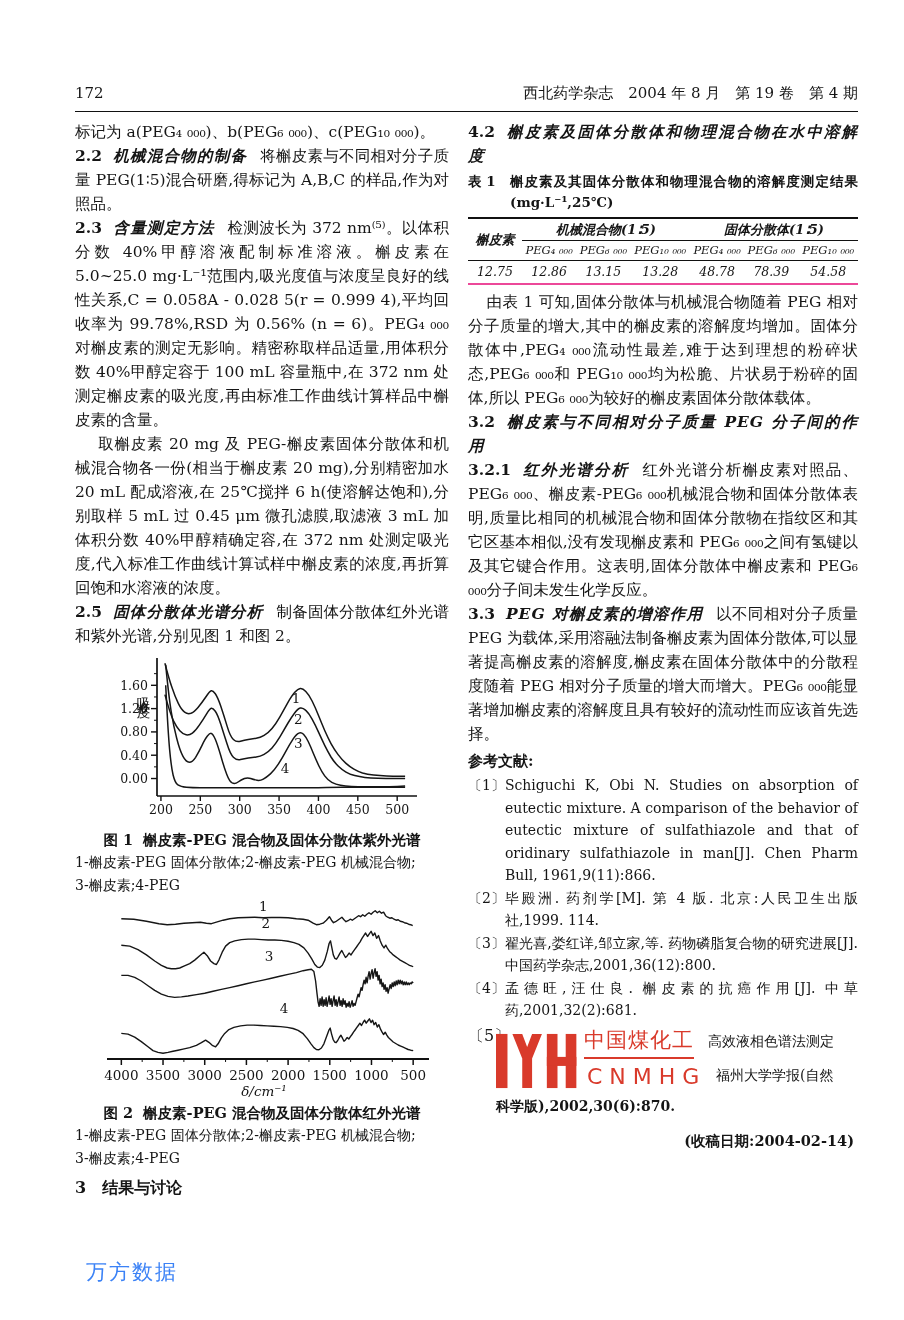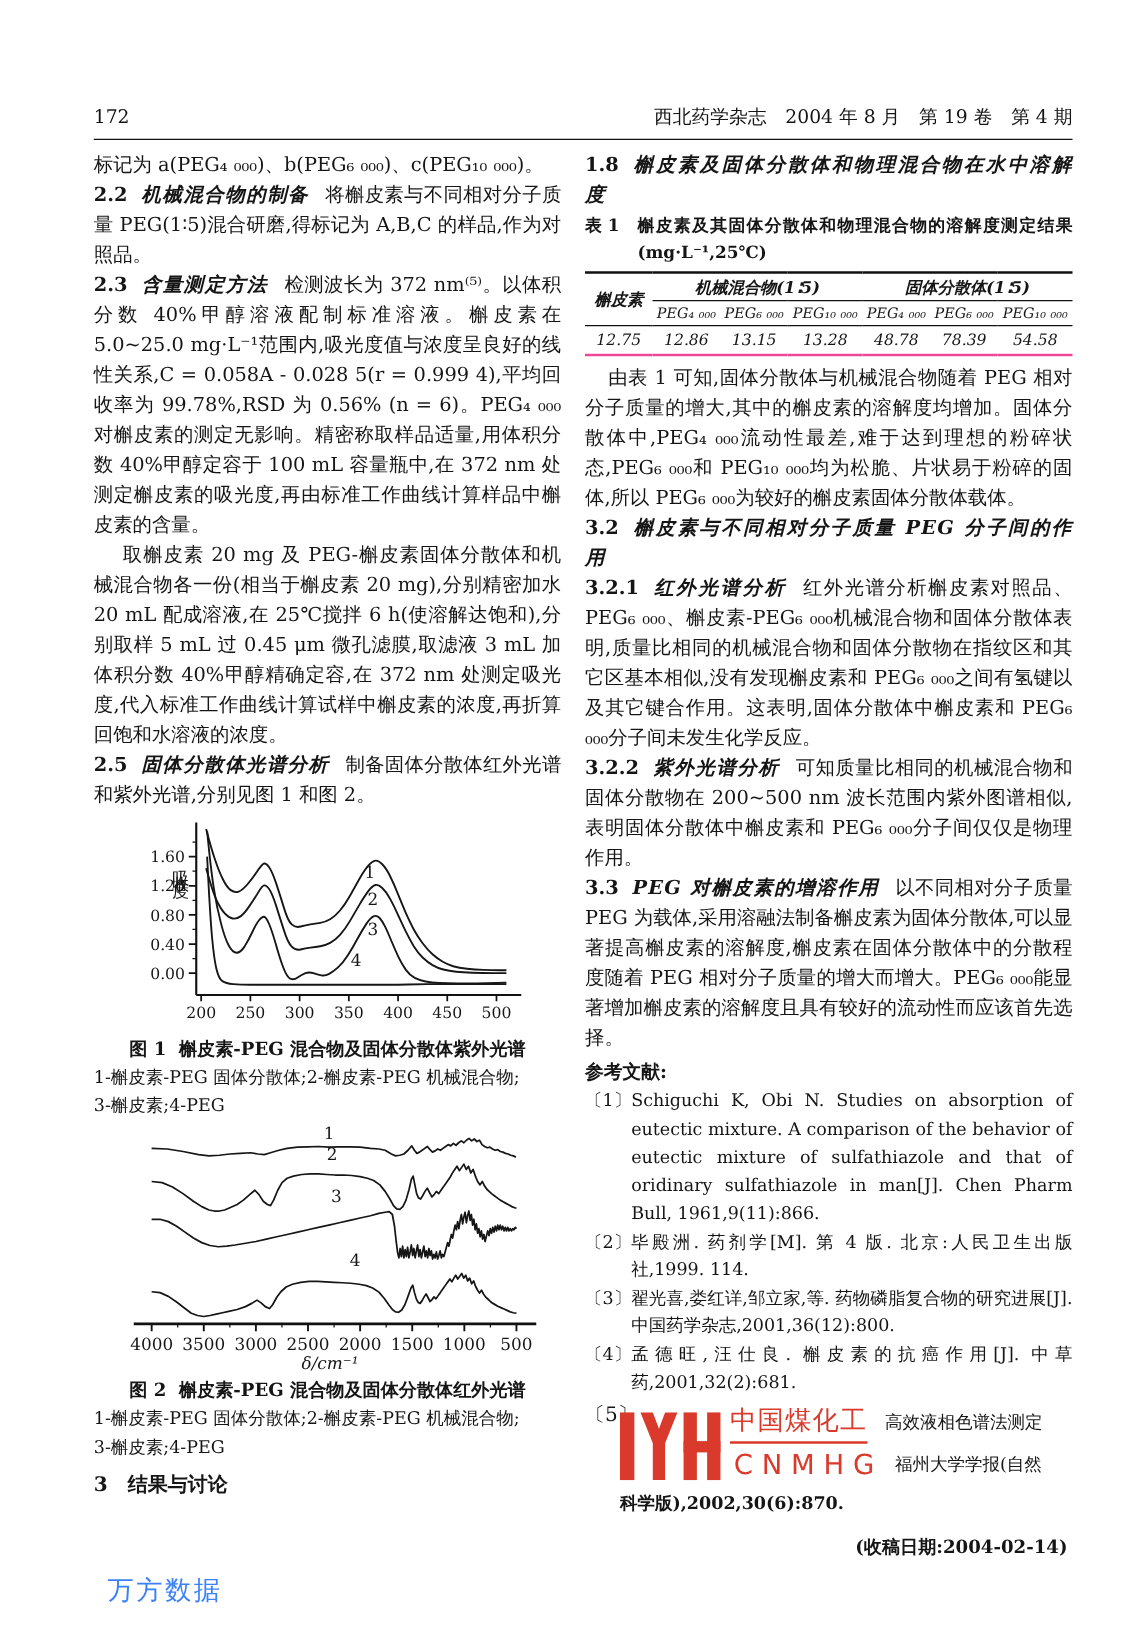--- a/index.html
+++ b/index.html
@@ -165,21 +165,21 @@
     <div class="figcap"><span class="caplabel">图 2</span><span>槲皮素-PEG 混合物及固体分散体红外光谱</span></div>
     <div class="figleg">
       <div>1-槲皮素-PEG 固体分散体;2-槲皮素-PEG 机械混合物;</div>
       <div>3-槲皮素;4-PEG</div>
     </div>
 
     <div class="sec3head"><span class="h-num">3</span><span>结果与讨论</span></div>
   </div>
 
   <div class="col right">
-    <p><span class="h-num">1.8</span><span class="h-title">槲皮素及固体分散体和物理混合物在水中溶解度</span></p>
+    <p><span class="h-num">4.2</span><span class="h-title">槲皮素及固体分散体和物理混合物在水中溶解度</span></p>
 
     <div class="tcap">
       <span class="tcap-label">表 1</span>
       <span class="tcap-text">槲皮素及其固体分散体和物理混合物的溶解度测定结果(mg·L⁻¹,25℃)</span>
     </div>
 
     <table class="t1">
       <thead>
         <tr>
           <th class="c0" rowspan="2">槲皮素</th>
@@ -204,21 +204,20 @@
           <td>48.78</td>
           <td>78.39</td>
           <td>54.58</td>
         </tr>
       </tbody>
     </table>
 
     <p class="indent12">由表 1 可知,固体分散体与机械混合物随着 PEG 相对分子质量的增大,其中的槲皮素的溶解度均增加。固体分散体中,PEG₄ ₀₀₀流动性最差,难于达到理想的粉碎状态,PEG₆ ₀₀₀和 PEG₁₀ ₀₀₀均为松脆、片状易于粉碎的固体,所以 PEG₆ ₀₀₀为较好的槲皮素固体分散体载体。</p>
     <p><span class="h-num">3.2</span><span class="h-title">槲皮素与不同相对分子质量 PEG 分子间的作用</span></p>
     <p><span class="h-num">3.2.1</span><span class="h-title">红外光谱分析</span><span>红外光谱分析槲皮素对照品、PEG₆ ₀₀₀、槲皮素-PEG₆ ₀₀₀机械混合物和固体分散体表明,质量比相同的机械混合物和固体分散物在指纹区和其它区基本相似,没有发现槲皮素和 PEG₆ ₀₀₀之间有氢键以及其它键合作用。这表明,固体分散体中槲皮素和 PEG₆ ₀₀₀分子间未发生化学反应。</span></p>
-    <p><span class="h-num">3.2.2</span><span class="h-title">紫外光谱分析</span><span>可知质量比相同的机械混合物和固体分散物在 200~500 nm 波长范围内紫外图谱相似,表明固体分散体中槲皮素和 PEG₆ ₀₀₀分子间仅仅是物理作用。</span></p>
     <p><span class="h-num">3.3</span><span class="h-title">PEG 对槲皮素的增溶作用</span><span>以不同相对分子质量 PEG 为载体,采用溶融法制备槲皮素为固体分散体,可以显著提高槲皮素的溶解度,槲皮素在固体分散体中的分散程度随着 PEG 相对分子质量的增大而增大。PEG₆ ₀₀₀能显著增加槲皮素的溶解度且具有较好的流动性而应该首先选择。</span></p>
 
     <div class="refs-heading">参考文献:</div>
 
     <div class="ref">
       <span class="ref-label">〔1〕</span>
       <div class="ref-text">Schiguchi K, Obi N. Studies on absorption of eutectic mixture. A comparison of the behavior of eutectic mixture of sulfathiazole and that of oridinary sulfathiazole in man[J]. Chen Pharm Bull, 1961,9(11):866.</div>
     </div>
     <div class="ref">
       <span class="ref-label">〔2〕</span>

